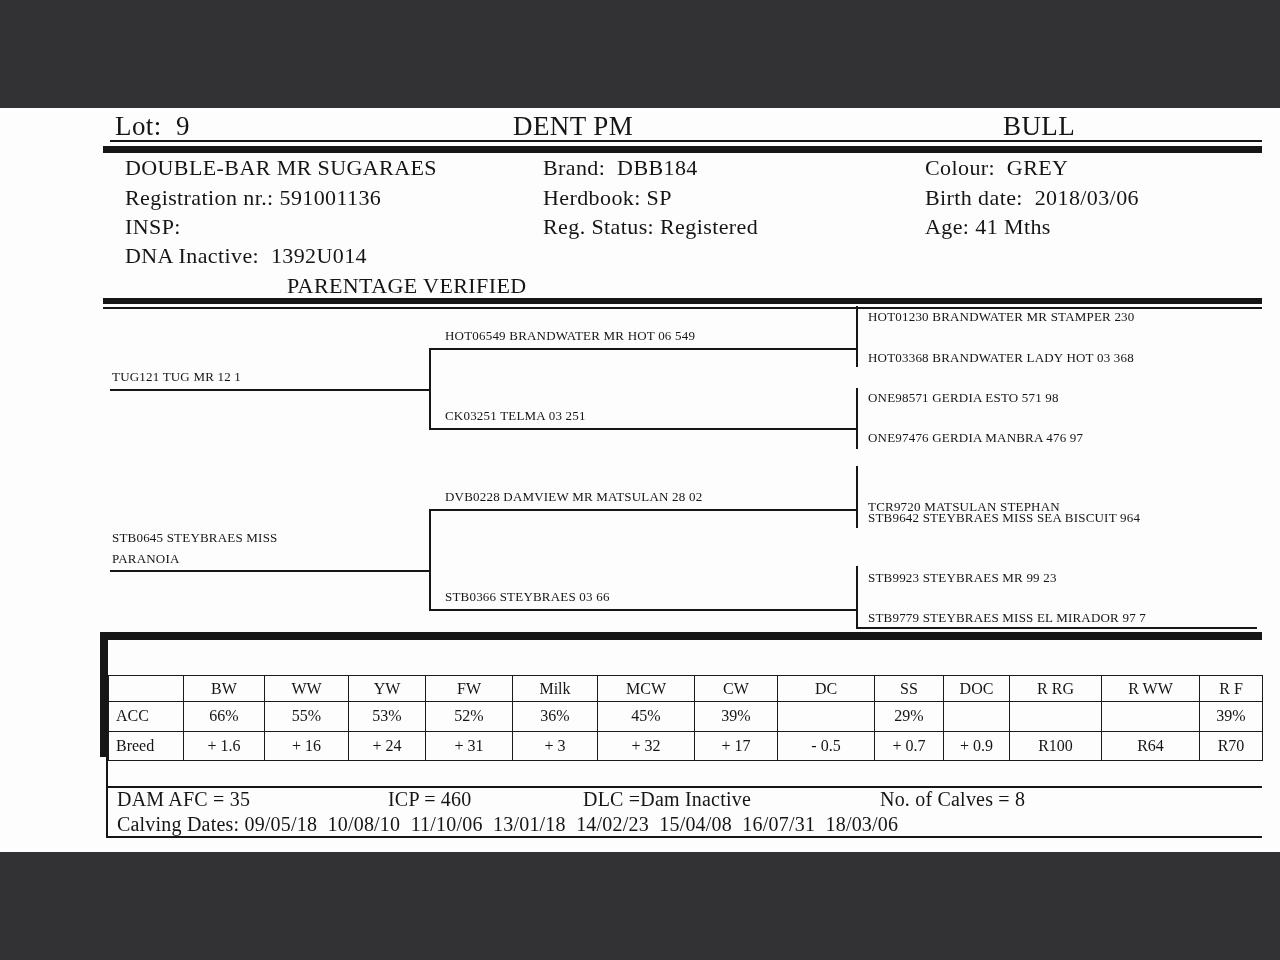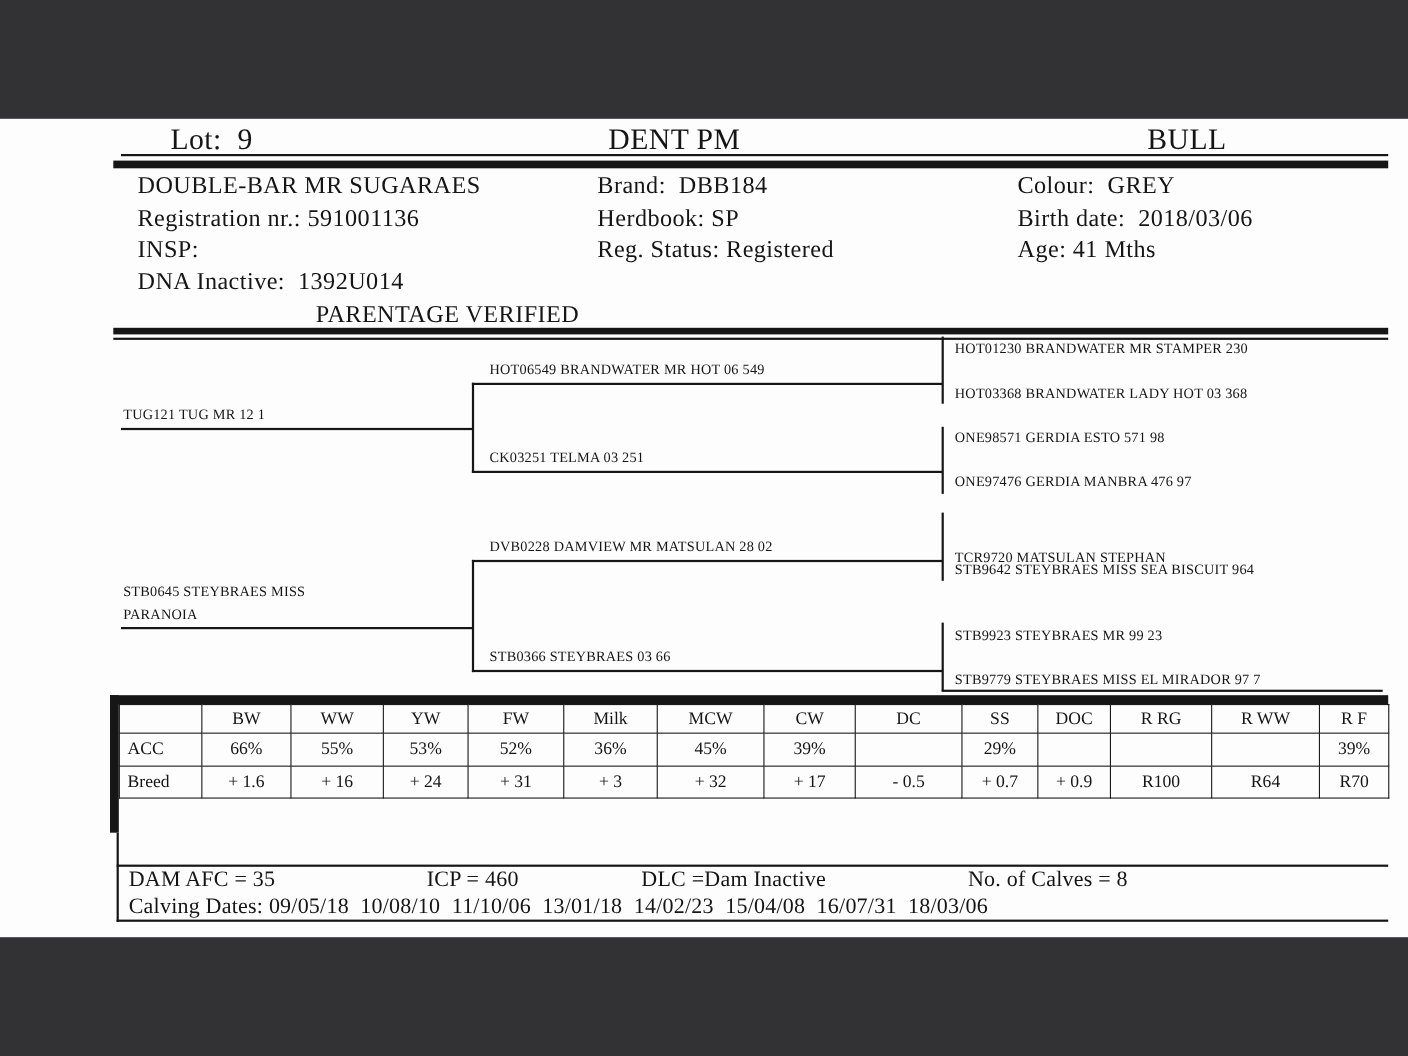--- a/index.html
+++ b/index.html
@@ -1,27 +1,27 @@
 <!DOCTYPE html>
 <html><head>
 <meta charset="utf-8">
 <style>
   html,body{margin:0;padding:0;background:#323234;}
   .stage{position:relative;width:1280px;height:960px;background:#323234;overflow:hidden;
          font-family:"Liberation Serif","DejaVu Serif",serif;color:#151515;}
   .paper{position:absolute;left:0;top:108px;width:1280px;height:744px;background:#fdfdfd;}
   .t{position:absolute;white-space:pre;line-height:1.08;}
-  .title{font-size:27px;letter-spacing:.4px;margin-left:40px;}
+  .title{font-size:27px;letter-spacing:.4px;}
   .info{font-size:22px;letter-spacing:.4px;}
   .ped{font-size:13px;letter-spacing:.2px;}
   .bot{font-size:20px;letter-spacing:.2px;}
   .line{position:absolute;background:#161616;}
   
   .ebv-wrap{position:absolute;left:108px;top:640px;}
-  table.ebv{border-collapse:collapse;table-layout:fixed;width:1154px;}
+  table.ebv{border-collapse:collapse;table-layout:fixed;width:1154px;margin-top:35px;}
   table.ebv td{border:1.6px solid #1a1a1a;font-size:16px;text-align:center;
                padding:0;overflow:hidden;white-space:pre;}
   table.ebv tr.hdr td{height:25px;}
   table.ebv tr.val td{height:28.5px;}
   table.ebv td.lbl{text-align:left;padding-left:7px;}
 </style>
 </head>
 <body>
 
 <div class="stage">

